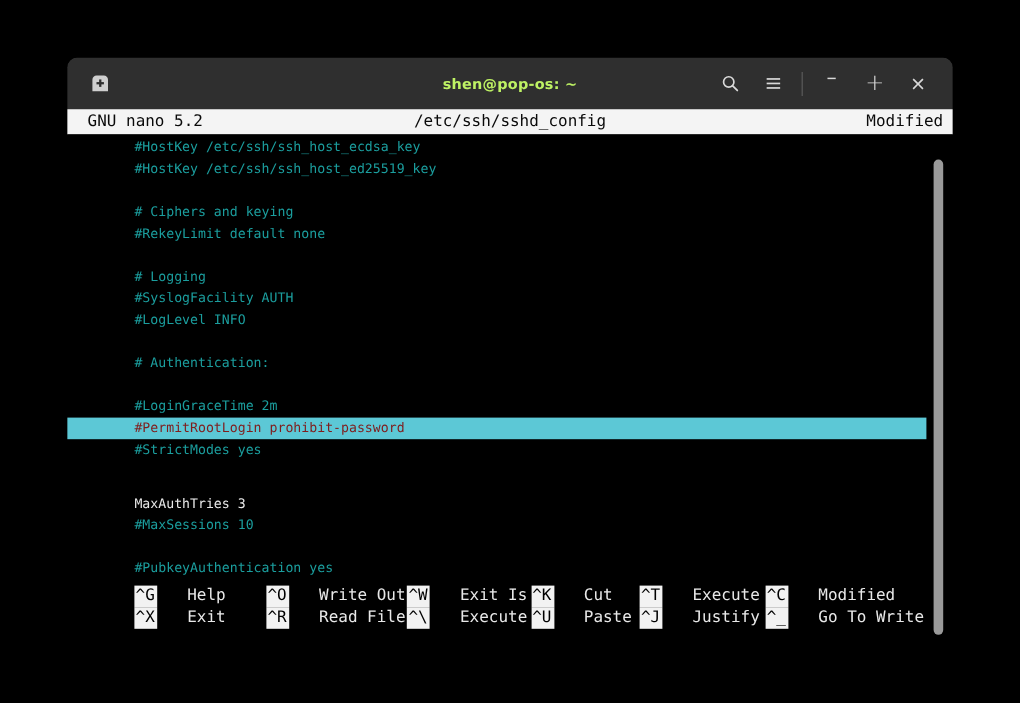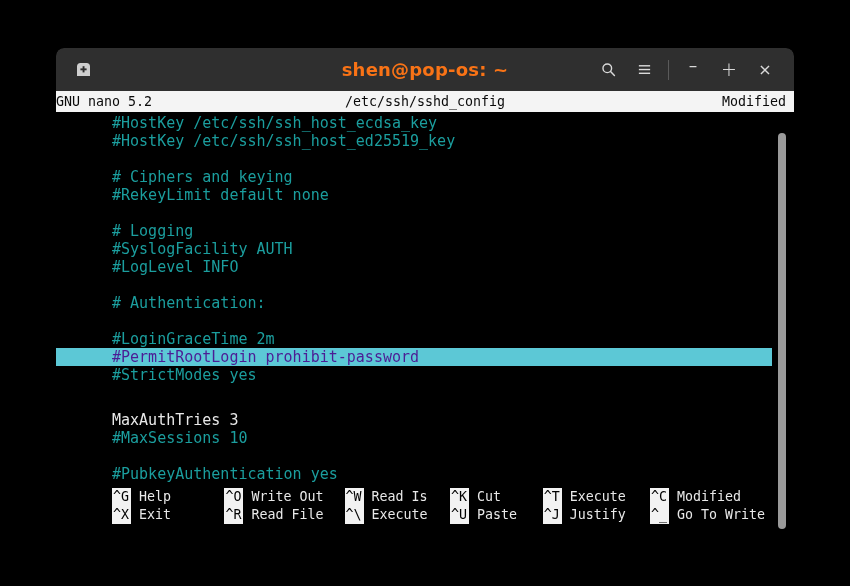--- a/index.html
+++ b/index.html
@@ -55,23 +55,23 @@
     align-items: center;
     justify-content: center;
     color: #cfcfcf;
   }
   .tb-icon svg { display: block; }
   #titlebar-title {
     position: absolute;
     left: 0;
     right: 0;
     text-align: center;
-    font-size: 18px;
+    font-size: 12px;
     font-weight: bold;
-    color: #f97316;
+    color: #bef264;
     letter-spacing: 0.2px;
     pointer-events: none;
   }
   #titlebar-right {
     margin-left: auto;
     display: flex;
     align-items: center;
     padding-right: 12px;
     gap: 2px;
     position: relative;
@@ -102,51 +102,51 @@
   #nano-header {
     height: 21px;
     background: #f4f4f4;
     color: #0a0a0a;
     display: flex;
     align-items: center;
     font-size: 13.3px;
     position: relative;
     white-space: pre;
   }
-  #nano-version { }
+  #nano-version { padding-left: 17px; }
   #nano-filename {
     position: absolute;
     left: 0; right: 0;
     text-align: center;
   }
   #nano-status {
     margin-left: auto;
     padding-right: 8px;
   }
 
   
   #editor {
     position: relative;
     height: 418px;
     background: #000000;
     padding-top: 2px;
   }
   #code {
-    font-size: 15px;
+    font-size: 11px;
     line-height: 18px;
     white-space: pre;
     padding-left: 56px;
   }
   .ln { height: 18px; color: #1d9d9d; }
   .ln.comment { color: #1b9e9e; }
   .ln.active { color: #e8e8e8; margin-top: 27px; }
   .ln.blank { color: transparent; }
   .ln.highlight {
     background: #5cc8d6;
-    color: #4c1d95;
+    color: #7f1d1d;
     margin-left: -56px;
     padding-left: 56px;
     margin-right: 22px;
   }
 
   
   #scrollbar-track {
     position: absolute;
     right: 7px;
     top: 0px;
@@ -192,21 +192,21 @@
   .sc-key {
     background: #f2f2f2;
     color: #000000;
     padding: 0 1px;
     min-width: 17px;
     text-align: left;
     display: inline-block;
   }
   .sc-label {
     color: #e8e8e8;
-    margin-left: 8px;
+    margin-left: 25px;
     text-align: right;
   }
 </style>
 </head>
 <body>
 
 <div id="screen">
 
   <div id="terminal-window">
 
@@ -261,21 +261,21 @@
       <div id="shortcut-bar">
           <div class="sc-col c0">
             <div class="sc-row"><span class="sc-key">^G</span><span class="sc-label">Help</span></div>
             <div class="sc-row"><span class="sc-key">^X</span><span class="sc-label">Exit</span></div>
           </div>
           <div class="sc-col c1">
             <div class="sc-row"><span class="sc-key">^O</span><span class="sc-label">Write Out</span></div>
             <div class="sc-row"><span class="sc-key">^R</span><span class="sc-label">Read File</span></div>
           </div>
           <div class="sc-col c2">
-            <div class="sc-row"><span class="sc-key">^W</span><span class="sc-label">Read Is</span></div>
+            <div class="sc-row"><span class="sc-key">^W</span><span class="sc-label">Exit Is</span></div>
             <div class="sc-row"><span class="sc-key">^\</span><span class="sc-label">Execute</span></div>
           </div>
           <div class="sc-col c3">
             <div class="sc-row"><span class="sc-key">^K</span><span class="sc-label">Cut</span></div>
             <div class="sc-row"><span class="sc-key">^U</span><span class="sc-label">Paste</span></div>
           </div>
           <div class="sc-col c4">
             <div class="sc-row"><span class="sc-key">^T</span><span class="sc-label">Execute</span></div>
             <div class="sc-row"><span class="sc-key">^J</span><span class="sc-label">Justify</span></div>
           </div>

